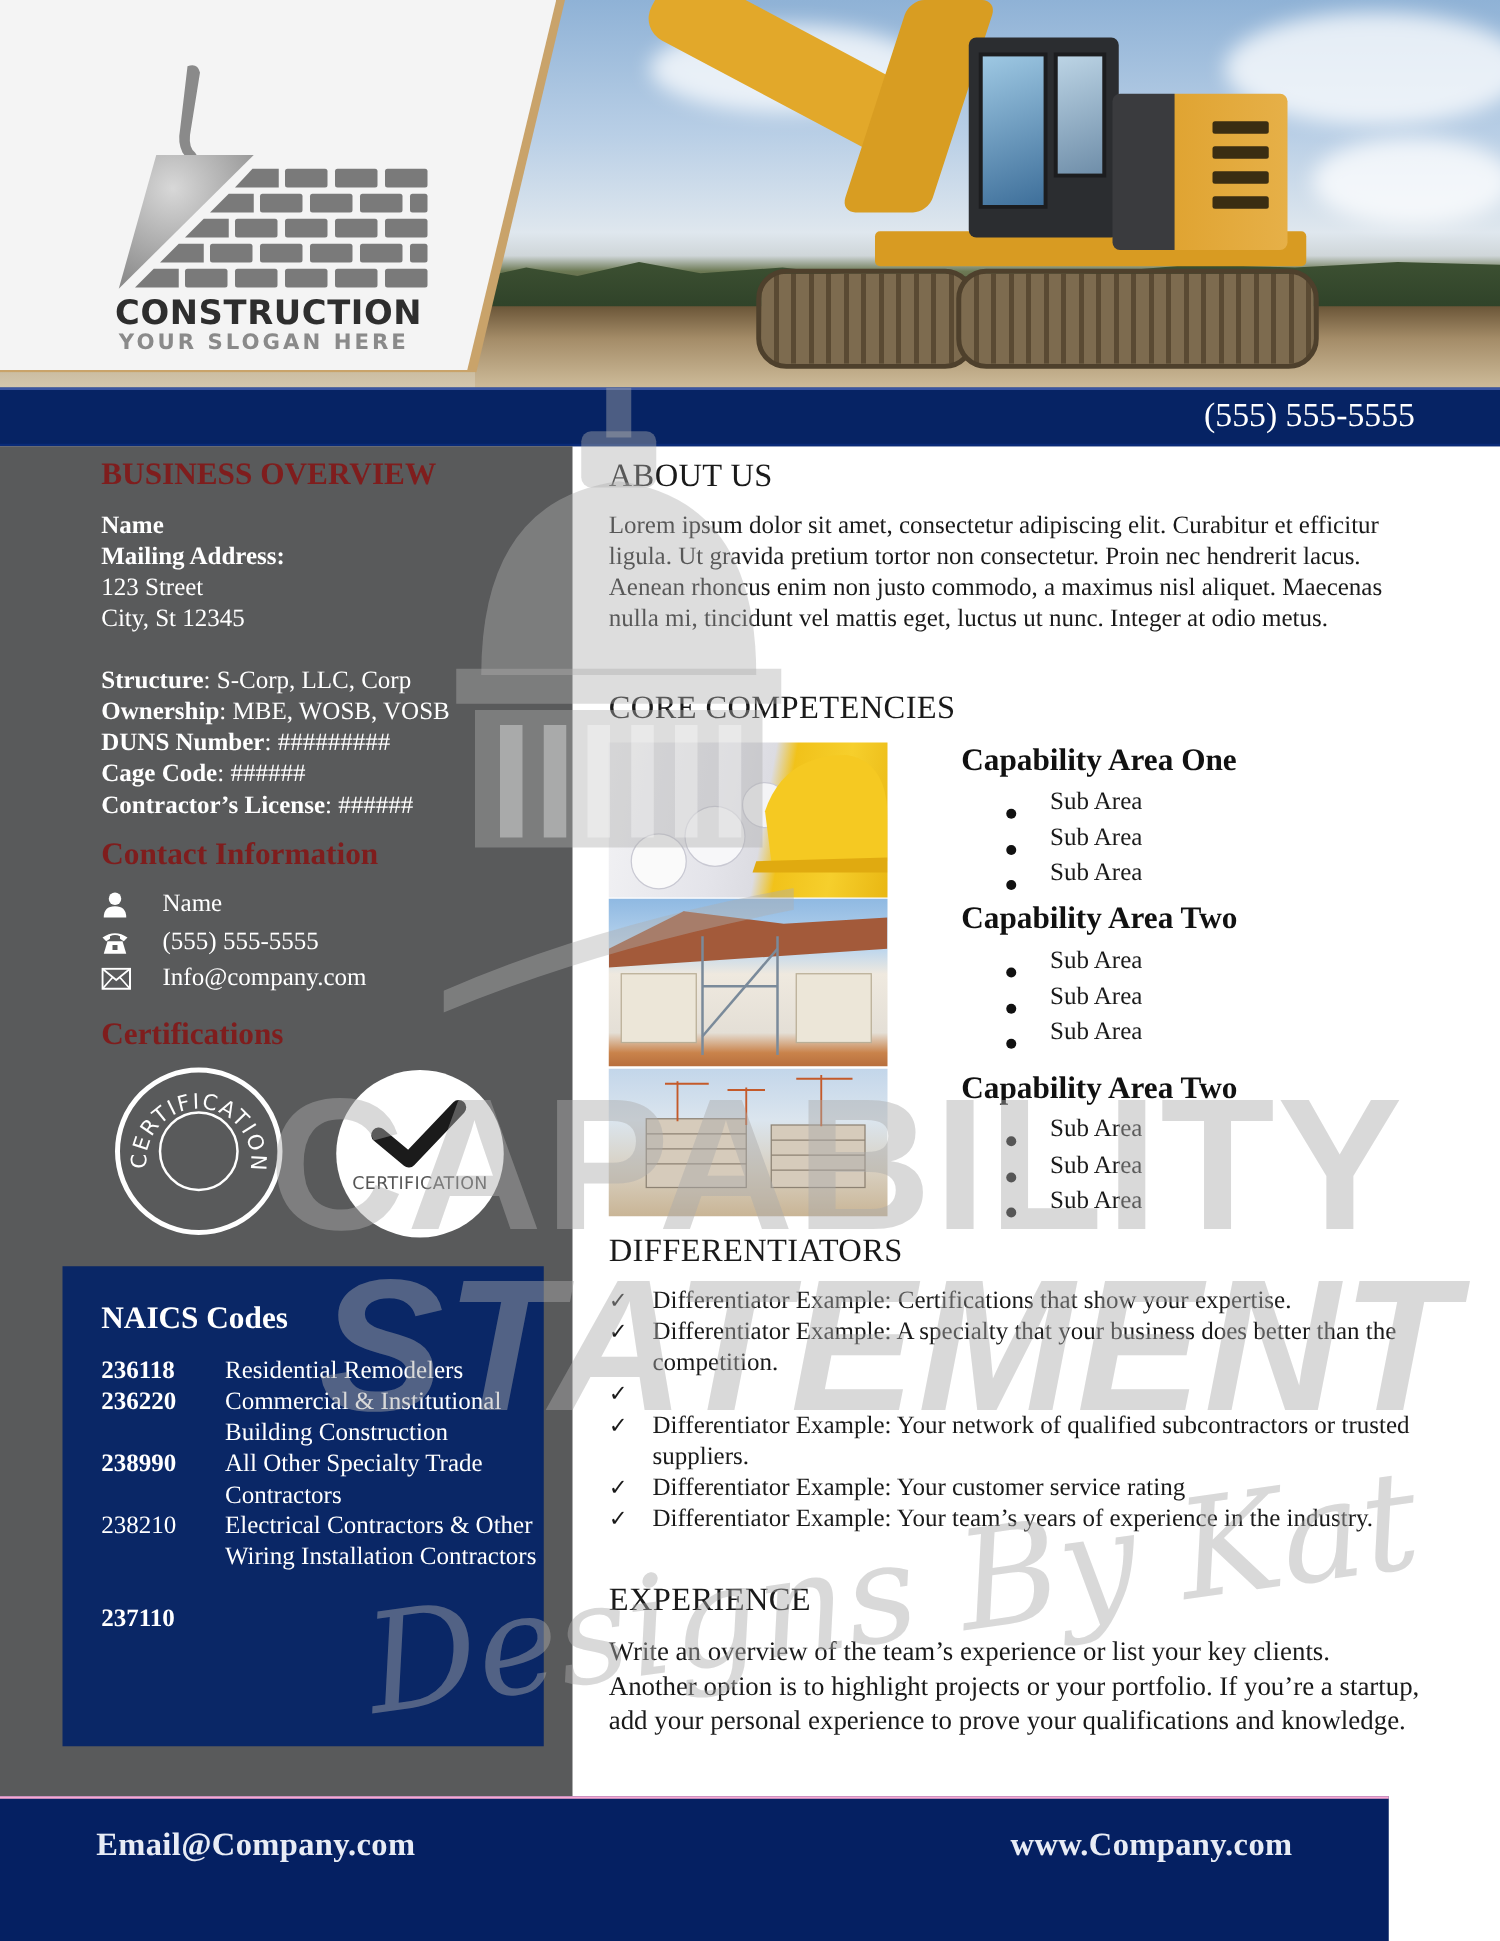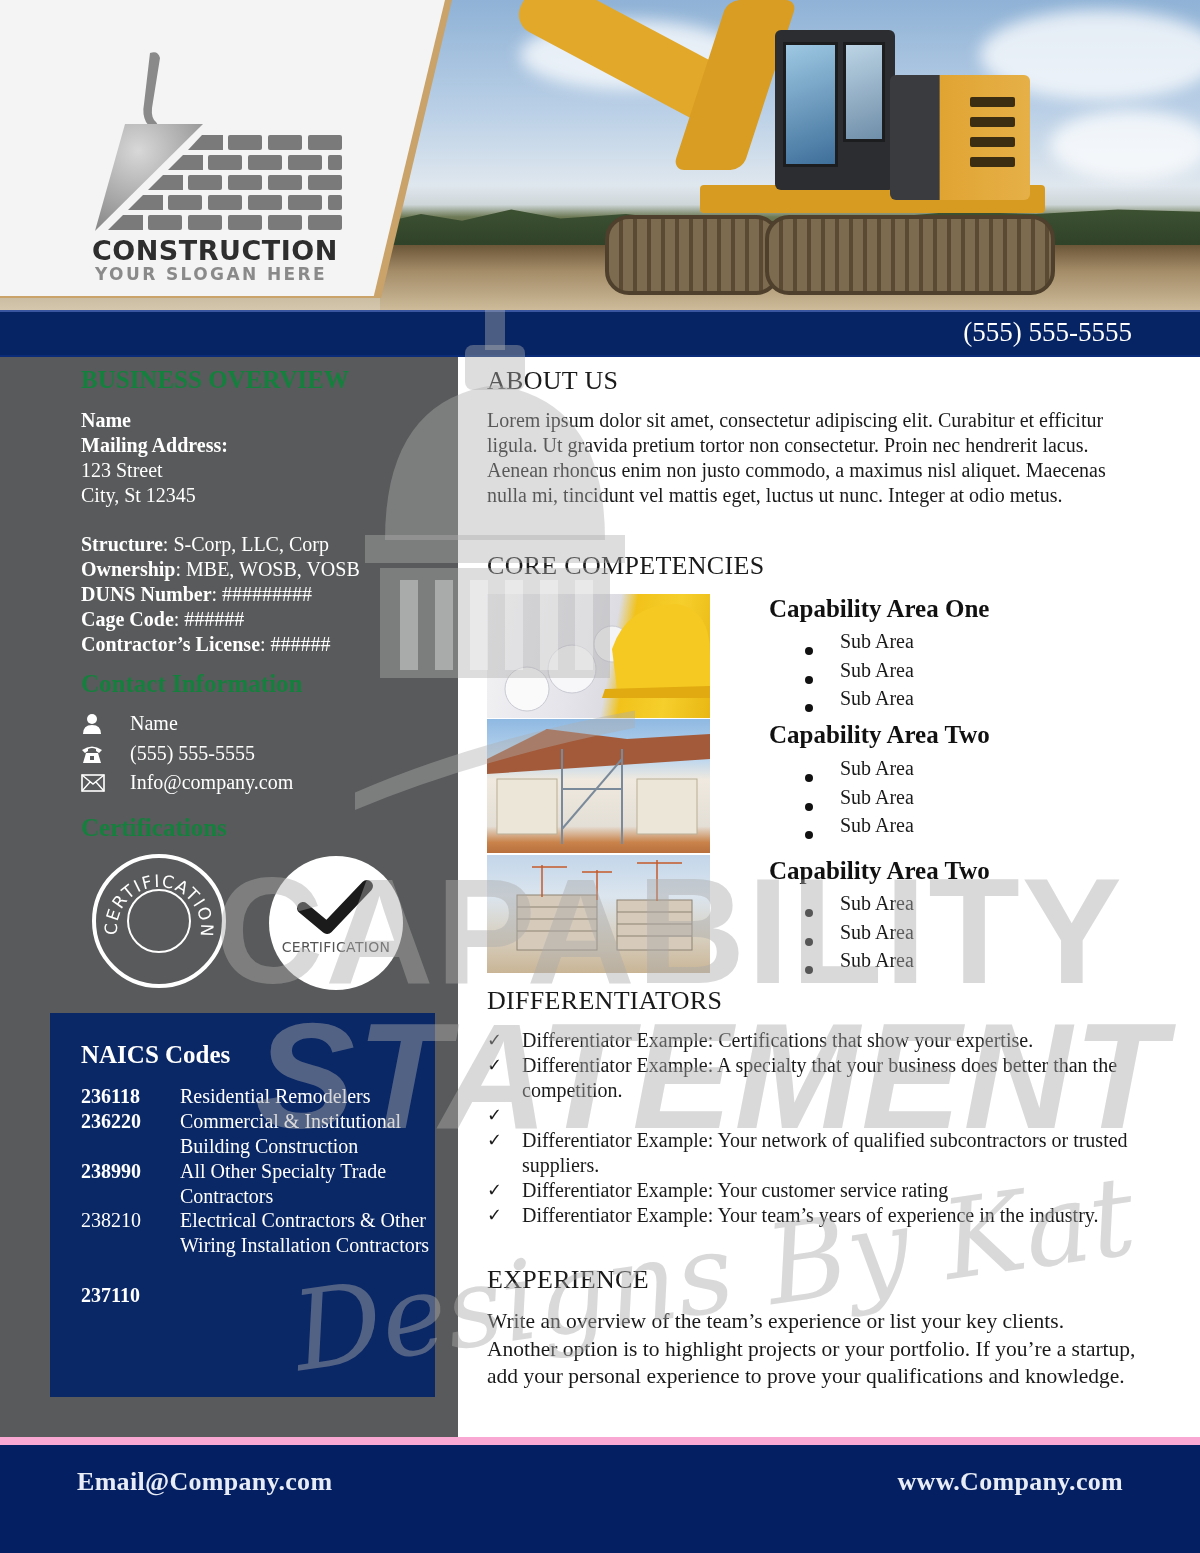--- a/index.html
+++ b/index.html
@@ -36,21 +36,21 @@
   .logo-title { position: absolute; left: 92px; top: 235px; width: 260px; font-family: "DejaVu Sans", sans-serif; font-weight: bold; font-size: 27px; color: #2e2e2e; letter-spacing: 0.5px; z-index: 3; }
   .logo-slogan { position: absolute; left: 95px; top: 264px; width: 260px; font-family: "DejaVu Sans", sans-serif; font-weight: bold; font-size: 17px; color: #8a8a8a; letter-spacing: 2.4px; z-index: 3; }
 
   
   .title-bar { position: absolute; left: 0; top: 310px; width: 1200px; height: 47px; background: #062364; border-top: 2px solid #3a55a0; border-bottom: 2px solid #0a2b78; }
   .title-bar .title { position: absolute; left: 82px; top: 6px; color: #ffffff; font-weight: bold; font-size: 26px; letter-spacing: 0.3px; }
   .title-bar .phone { position: absolute; right: 68px; top: 5px; color: #ffffff; font-size: 27px; }
 
   
   .sidebar { position: absolute; left: 0; top: 357px; width: 458px; height: 1080px; background: #595a5b; }
-  .sb-h { position: absolute; left: 81px; color: #15803d; font-weight: bold; font-size: 25px; }
+  .sb-h { position: absolute; left: 81px; color: #7f1d1d; font-weight: bold; font-size: 25px; }
   .sb-text { position: absolute; left: 81px; color: #ffffff; font-size: 20px; line-height: 25px; }
   .sb-text b { font-weight: bold; }
   .contact-row { position: absolute; left: 81px; display: flex; align-items: center; color: #ffffff; font-size: 20px; }
   .contact-row .ic { width: 32px; height: 22px; display: flex; align-items: center; justify-content: flex-start; margin-right: 17px; }
   .cert1 { position: absolute; left: 92px; top: 854px; width: 134px; height: 134px; border: 4px solid #ffffff; border-radius: 50%; }
   .cert1 .inner { position: absolute; left: 31px; top: 31px; width: 64px; height: 64px; border: 2px solid #ffffff; border-radius: 50%; }
   .cert2 { position: absolute; left: 269px; top: 856px; width: 134px; height: 134px; background: #ffffff; border-radius: 50%; }
   .cert2 .lbl { position: absolute; left: 0; top: 83px; width: 134px; text-align: center; font-family: "DejaVu Sans", sans-serif; font-size: 14px; color: #555; letter-spacing: 0.3px; }
 
   .naics { position: absolute; left: 50px; top: 1013px; width: 385px; height: 384px; background: #0a2766; }
@@ -66,21 +66,21 @@
   .comp-img { position: absolute; left: 487px; width: 223px; overflow: hidden; }
   .cap-h { position: absolute; left: 769px; color: #111; font-weight: bold; font-size: 25px; }
   .sub-list { position: absolute; left: 805px; list-style: none; }
   .sub-list li { font-size: 20px; color: #1a1a1a; height: 28.3px; line-height: 28px; display: flex; align-items: flex-end; }
   .sub-list li .dot { width: 8px; height: 8px; background: #111; border-radius: 50%; margin-right: 27px; }
   .diff-list { position: absolute; left: 487px; top: 1028px; width: 650px; list-style: none; }
   .diff-list li { display: flex; font-size: 20px; line-height: 25px; color: #1a1a1a; }
   .diff-list li .chk { width: 35px; flex: none; font-size: 18px; }
 
   
-  .footer { position: absolute; left: 0; top: 1437px; width: 1200px; height: 116px; background: #052062; border-top: 8px solid #f9a8d4; }
+  .footer { position: absolute; left: 0; top: 1437px; width: 1111px; height: 116px; background: #052062; border-top: 2px solid #f9a8d4; }
   .footer .email { position: absolute; left: 77px; top: 22px; color: #e8ecf5; font-weight: bold; font-size: 26px; letter-spacing: 0.3px; }
   .footer .web { position: absolute; right: 77px; top: 22px; color: #e8ecf5; font-weight: bold; font-size: 26px; letter-spacing: 0.3px; }
 
   
   .wm { position: absolute; pointer-events: none; z-index: 5; }
   .wm-text { font-family: "Liberation Sans", sans-serif; font-weight: bold; color: rgba(170,170,170,0.45); font-size: 150px; letter-spacing: 2px; }
   .wm-script { font-family: "DejaVu Serif", serif; font-style: italic; color: rgba(170,170,170,0.45); font-size: 110px; transform: rotate(-8deg); }
   .dome { position: absolute; left: 355px; top: 310px; width: 280px; height: 560px; pointer-events: none; z-index: 4; }
 </style>
 </head>

